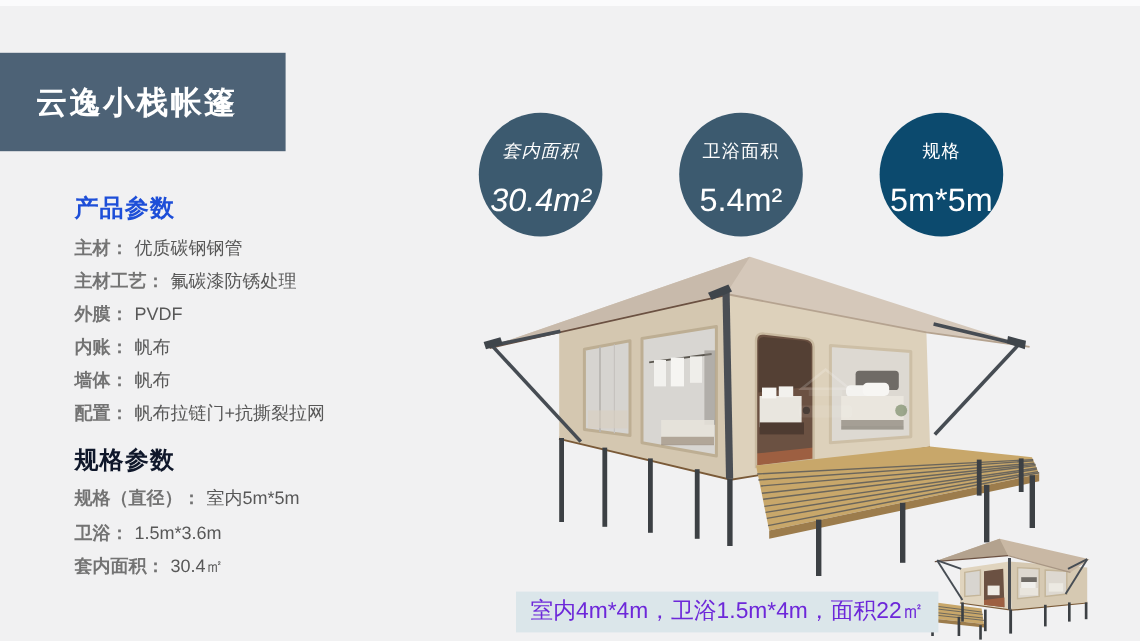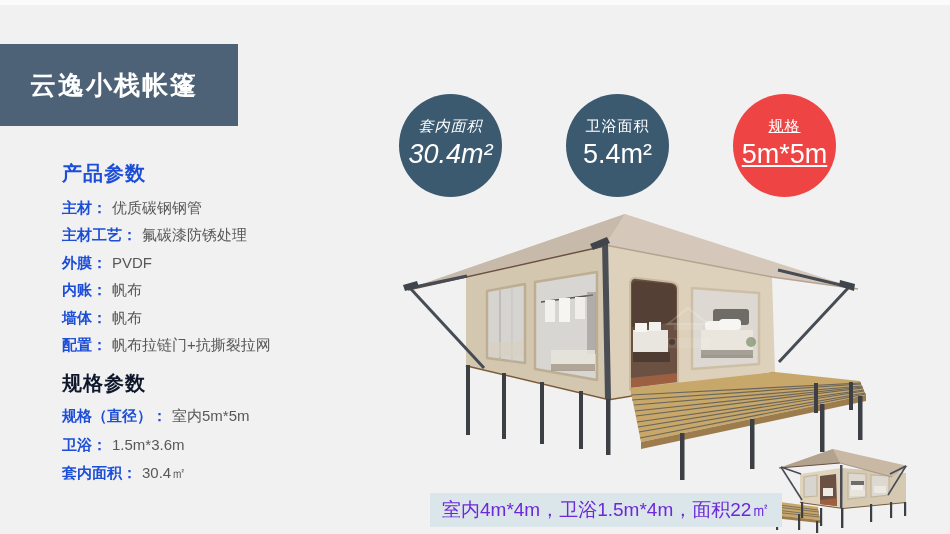--- a/index.html
+++ b/index.html
@@ -13,27 +13,27 @@
 
   
   .heading{position:absolute;left:62px;font-size:20px;font-weight:bold;color:#2d4b61;letter-spacing:1px;}
   .h-product{top:160px;}
   .h-spec{top:370px;}
   .rows{position:absolute;left:62px;}
   .rows-product{top:194px;}
   .rows-spec{top:402px;}
   .param-row{height:27.4px;line-height:27.4px;font-size:15px;white-space:nowrap;}
   .rows-spec .param-row{height:28.7px;line-height:28.7px;}
-  .p-label{font-weight:bold;color:#1d4ed8;}
+  .p-label{font-weight:bold;color:#737373;}
   .p-value{color:#585858;margin-left:5px;}
 
   
   .badge{position:absolute;top:94px;width:103px;height:103px;border-radius:50%;background:#3c5a6f;color:#fff;text-align:center;}
   .badge .b-title{display:block;margin-top:23px;font-size:15px;letter-spacing:1px;}
-  .badge .b-value{display:block;margin-top:3px;font-size:27px;}
+  .badge .b-value{display:block;margin-top:16px;font-size:27px;}
   .badge-1{left:399px;}
   .badge-2{left:566px;}
   .badge-3{left:733px;}
 
   
   .footnote{position:absolute;left:430px;top:493px;height:34px;line-height:34px;background:#dbe6ea;color:#3d3d3d;font-size:19px;padding:0 12px;white-space:nowrap;}
 
   .tent-main{position:absolute;left:383px;top:192px;}
   .tent-small{position:absolute;left:770px;top:440px;}
 </style>
@@ -83,21 +83,21 @@
   </div>
 
   <div class="badge badge-1" style="background: rgb(60, 90, 111); font-style: italic;">
     <span class="b-title">套内面积</span>
     <span class="b-value">30.4m²</span>
   </div>
   <div class="badge badge-2" style="background: rgb(60, 90, 111);">
     <span class="b-title">卫浴面积</span>
     <span class="b-value">5.4m²</span>
   </div>
-  <div class="badge badge-3" style="background: #ef4444; text-decoration: underline;">
+  <div class="badge badge-3" style="background: #0c4a6e;">
     <span class="b-title">规格</span>
     <span class="b-value">5m*5m</span>
   </div>
 
   <svg class="tent-main" width="524" height="300" viewBox="0 0 524 300">
 
     <path d="M83,173 L226,207 L392,180" stroke="#7a5a38" stroke-width="3" fill="none"></path>
 
     <g>
       <polygon points="83,82 222,53 226,207 83,173" fill="#d4c7b0"></polygon>

